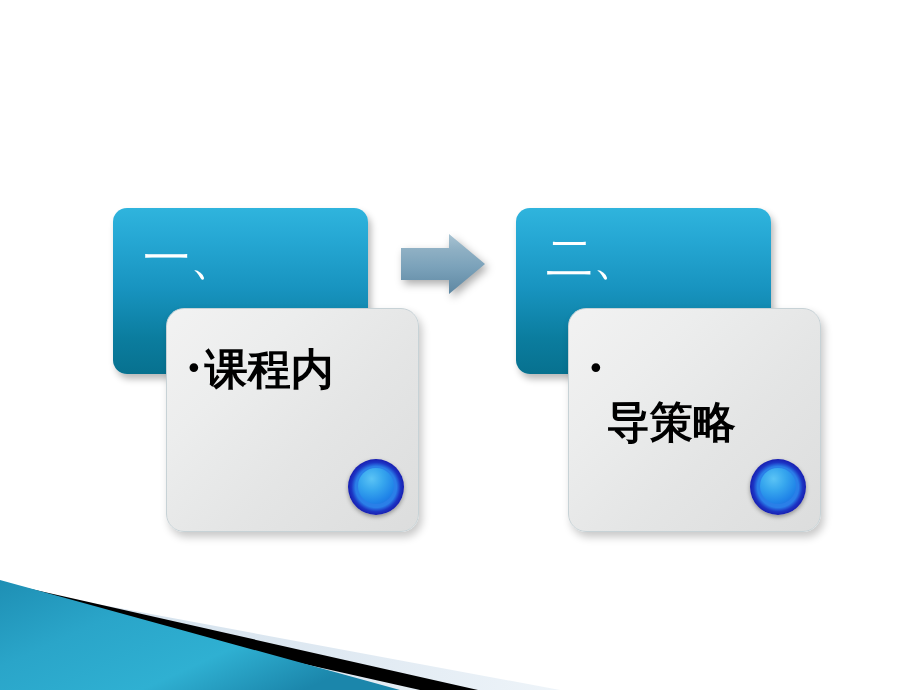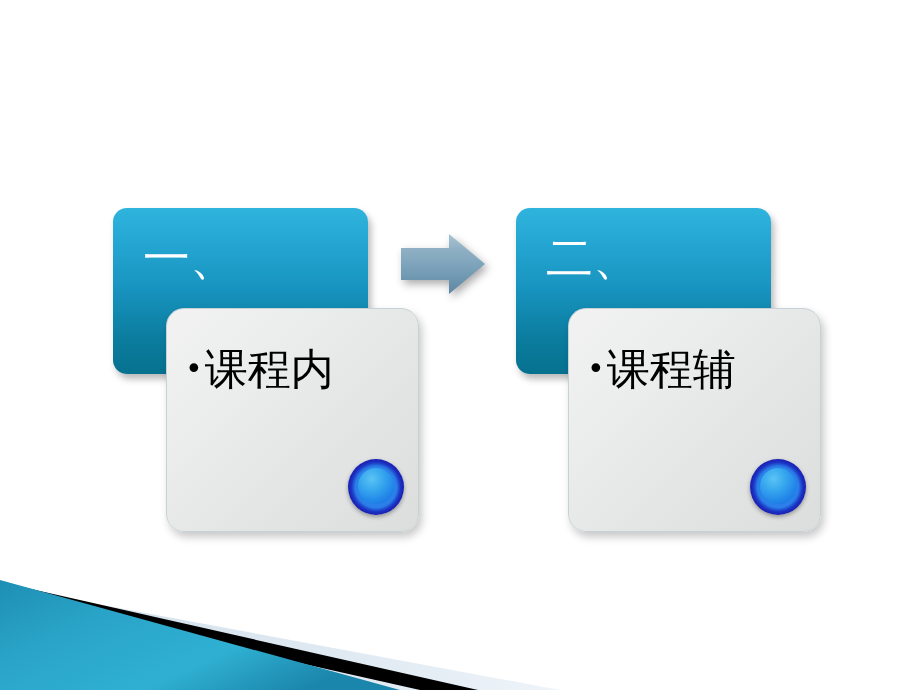--- a/index.html
+++ b/index.html
@@ -73,20 +73,21 @@
     margin-right: 2px;
     color: #000;
     flex: 0 0 auto;
   }
   .gray-card .txt {
     font-size: 43px;
     line-height: 53px;
     letter-spacing: 0px;
     color: #000;
     font-family: "DejaVu Sans", "Liberation Sans", sans-serif;
+    font-weight: bold;
   }
 
   
   .sphere {
     position: absolute;
     width: 56px;
     height: 56px;
     border-radius: 50%;
     background:
       radial-gradient(circle at 50% 50%,
@@ -152,21 +153,21 @@
     </svg>
   </div>
 
   <div class="teal-card" style="left:516px; top:208px; width:255px; height:166px;">
     <div class="num">二、</div>
   </div>
 
   <div class="gray-card" style="left:568px; top:308px; width:251px; height:222px;">
     <div class="body">
       <span class="bullet">•</span>
-      <span class="txt"><span>课程辅</span><br></span>
+      <span class="txt"><br><span>导策略</span></span>
     </div>
     <div class="sphere" style="left:181px; top:150px;"></div>
   </div>
 
   <svg class="footer-deco" viewBox="0 0 920 130">
     <defs>
       <linearGradient id="tealDeco" x1="0" y1="0" x2="1" y2="0.6">
         <stop offset="0%" stop-color="#1e8fb4"></stop>
         <stop offset="35%" stop-color="#2aa5c9"></stop>
         <stop offset="70%" stop-color="#2fb0d2"></stop>

